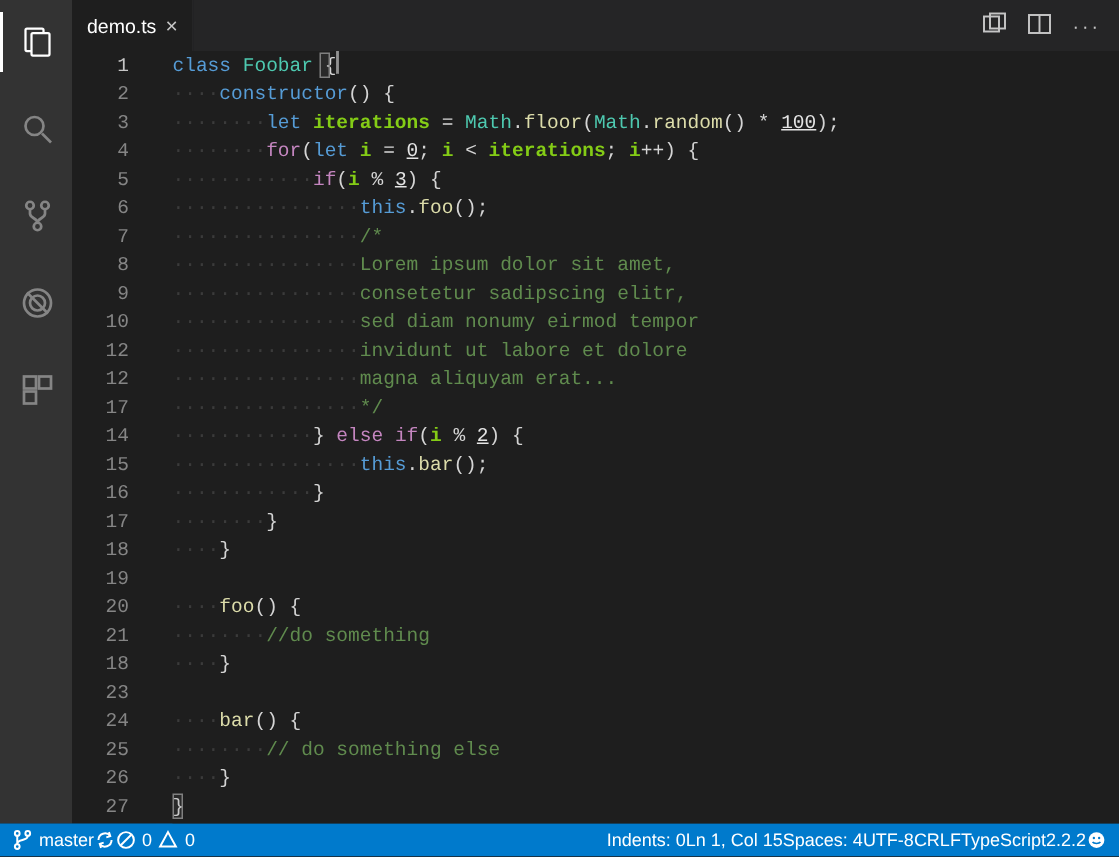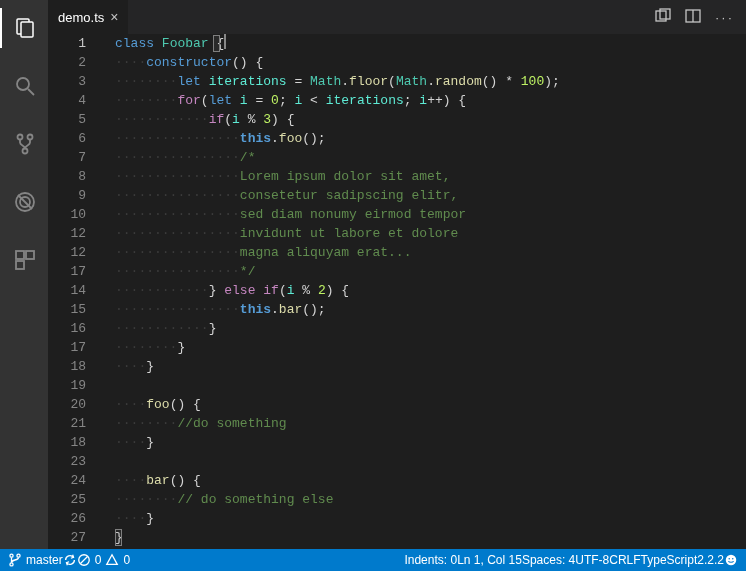--- a/index.html
+++ b/index.html
@@ -57,25 +57,25 @@
   user-select: none;
 }
 .gutter .ln.current { color: #c6c6c6; }
 .code { flex: 1; background: #1e1e1e; position: relative; white-space: pre; margin-left: 11px; }
 .line { height: 19px; }
 .ws { color: #3b3b3b; }
 .kw { color: #569cd6; }
 .kw2 { color: #c586c0; font-family: Liberation Mono, monospace; }
 .cls { color: #4ec9b0; }
 .fn { color: #dcdcaa; }
-.num { color: #bef264; }
+.num { color: #e5e5e5; text-decoration: underline; }
 .cmt { color: #608b4e; }
-.tok-this { color: #569cd6; font-weight: bold; }
+.tok-this { color: #569cd6; }
 .pln { color: #d4d4d4; }
-.ident { color: #5eead4; }
+.ident { color: #84cc16; font-weight: bold; }
 .cursor {
   display: inline-block; width: 1px; height: 15px;
   background: #aeafad; vertical-align: -2px;
   border: 1px solid #888; border-top: none; border-bottom: none;
 }
 .highlight-box {
   position: absolute; width: 7px; height: 17px;
   border: 1px solid #7f7f7f; background: rgba(127,127,127,0.12);
 }
 .status-bar {

